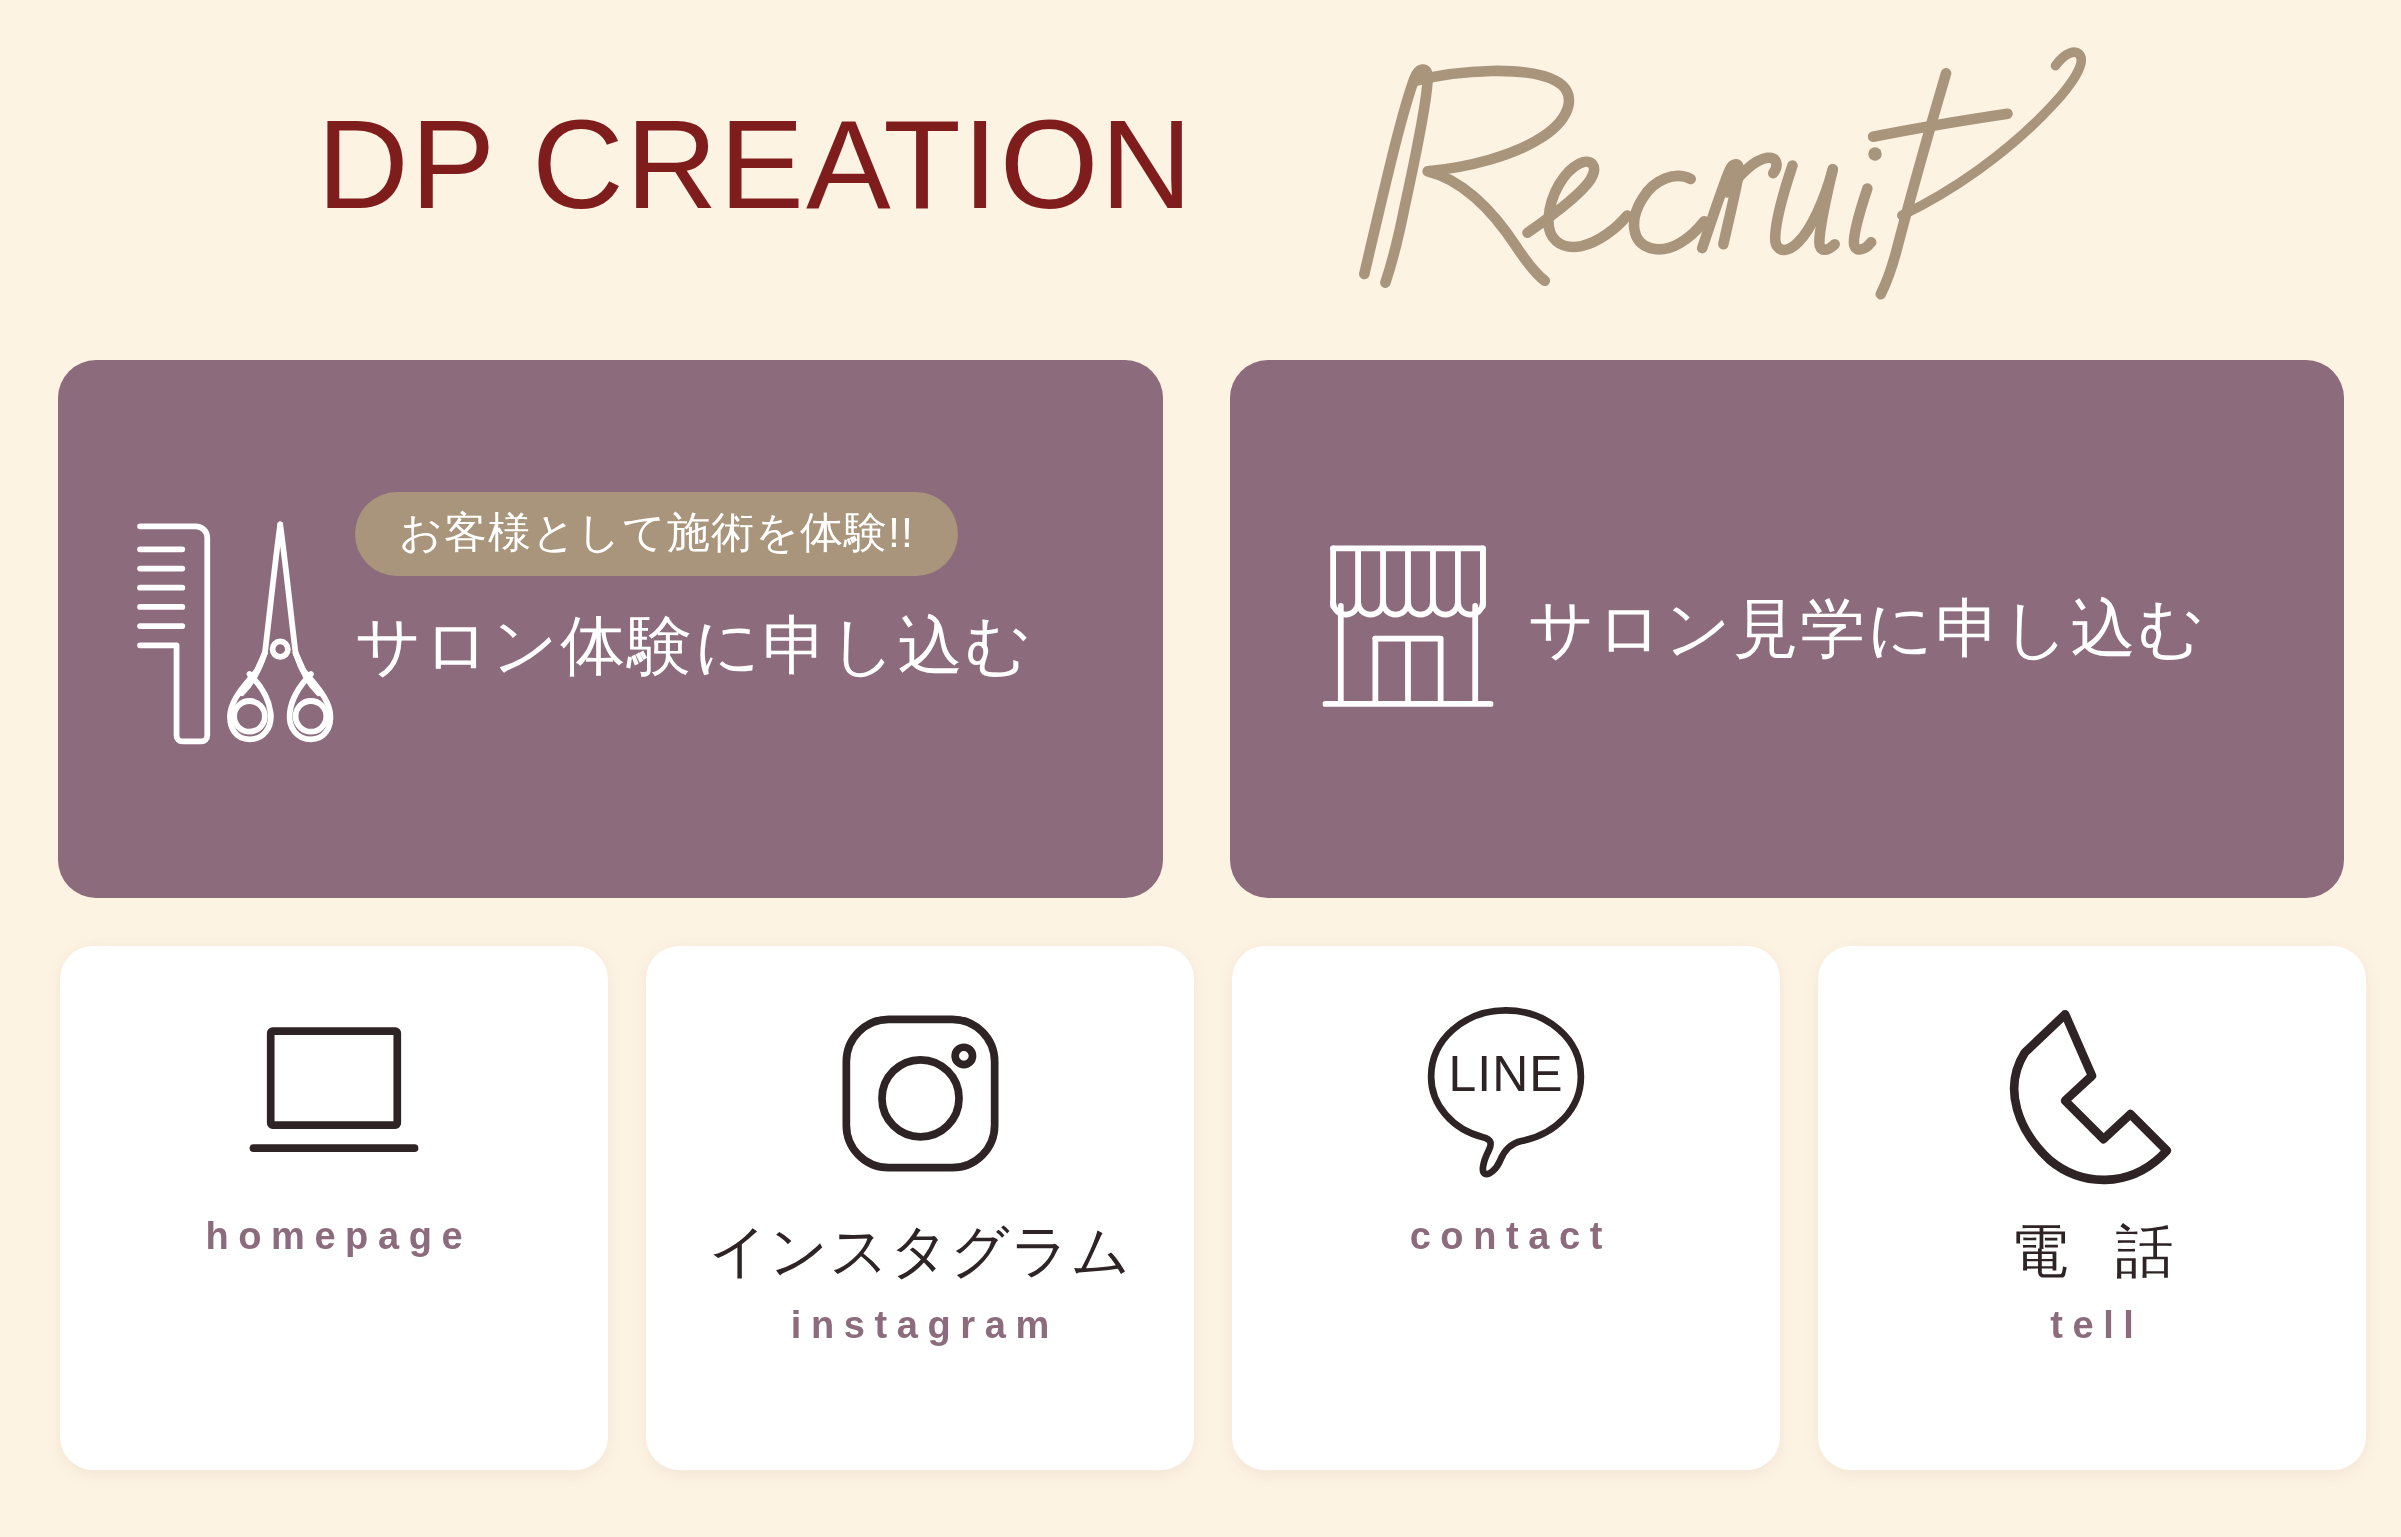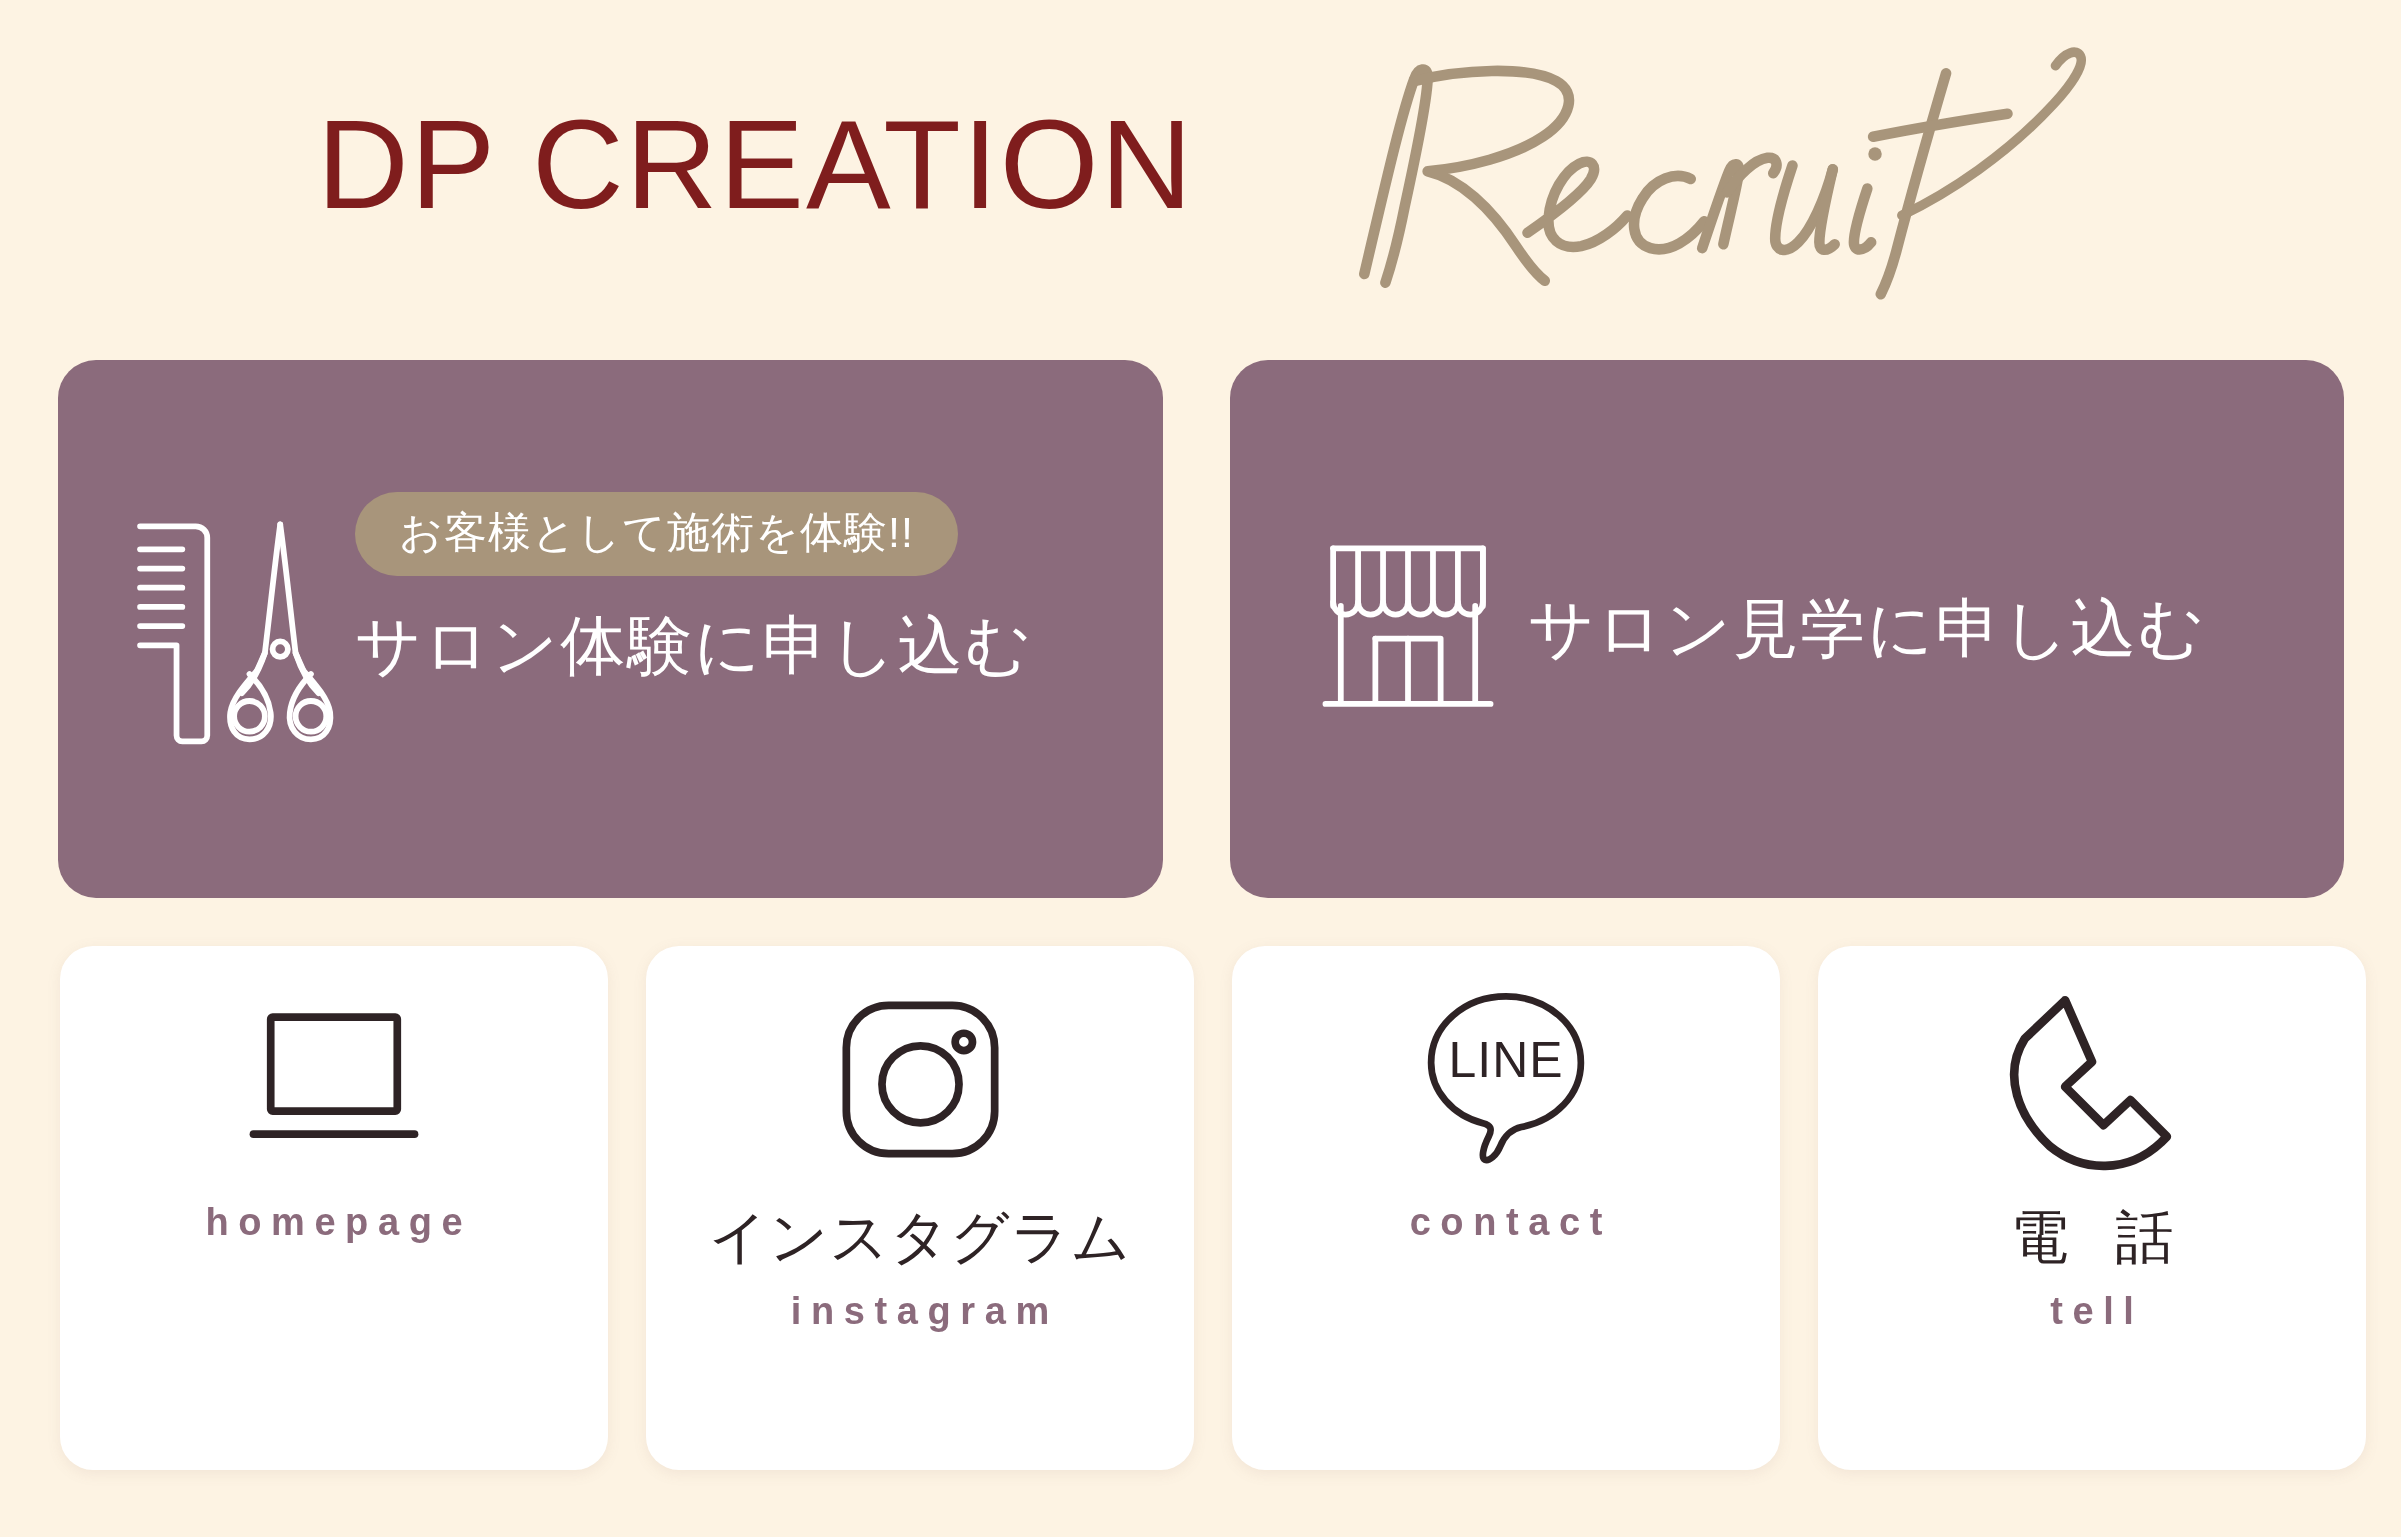--- a/index.html
+++ b/index.html
@@ -126,21 +126,21 @@
     top: 0;
     width: 548px;
     height: 524px;
     background: #FFFFFF;
     border-radius: 33px;
     box-shadow: 0 3.8px 13.4px rgba(150,120,110,0.10);
     display: flex;
     flex-direction: column;
     align-items: center;
     justify-content: flex-start;
-    padding-top: 32px;
+    padding-top: 46px;
   }
 
   .secondary-card.c0 { left: 60px; }
   .secondary-card.c1 { left: 646px; }
   .secondary-card.c2 { left: 1232px; }
   .secondary-card.c3 { left: 1818px; }
 
   .sec-icon {
     height: 202px;
     width: 202px;

